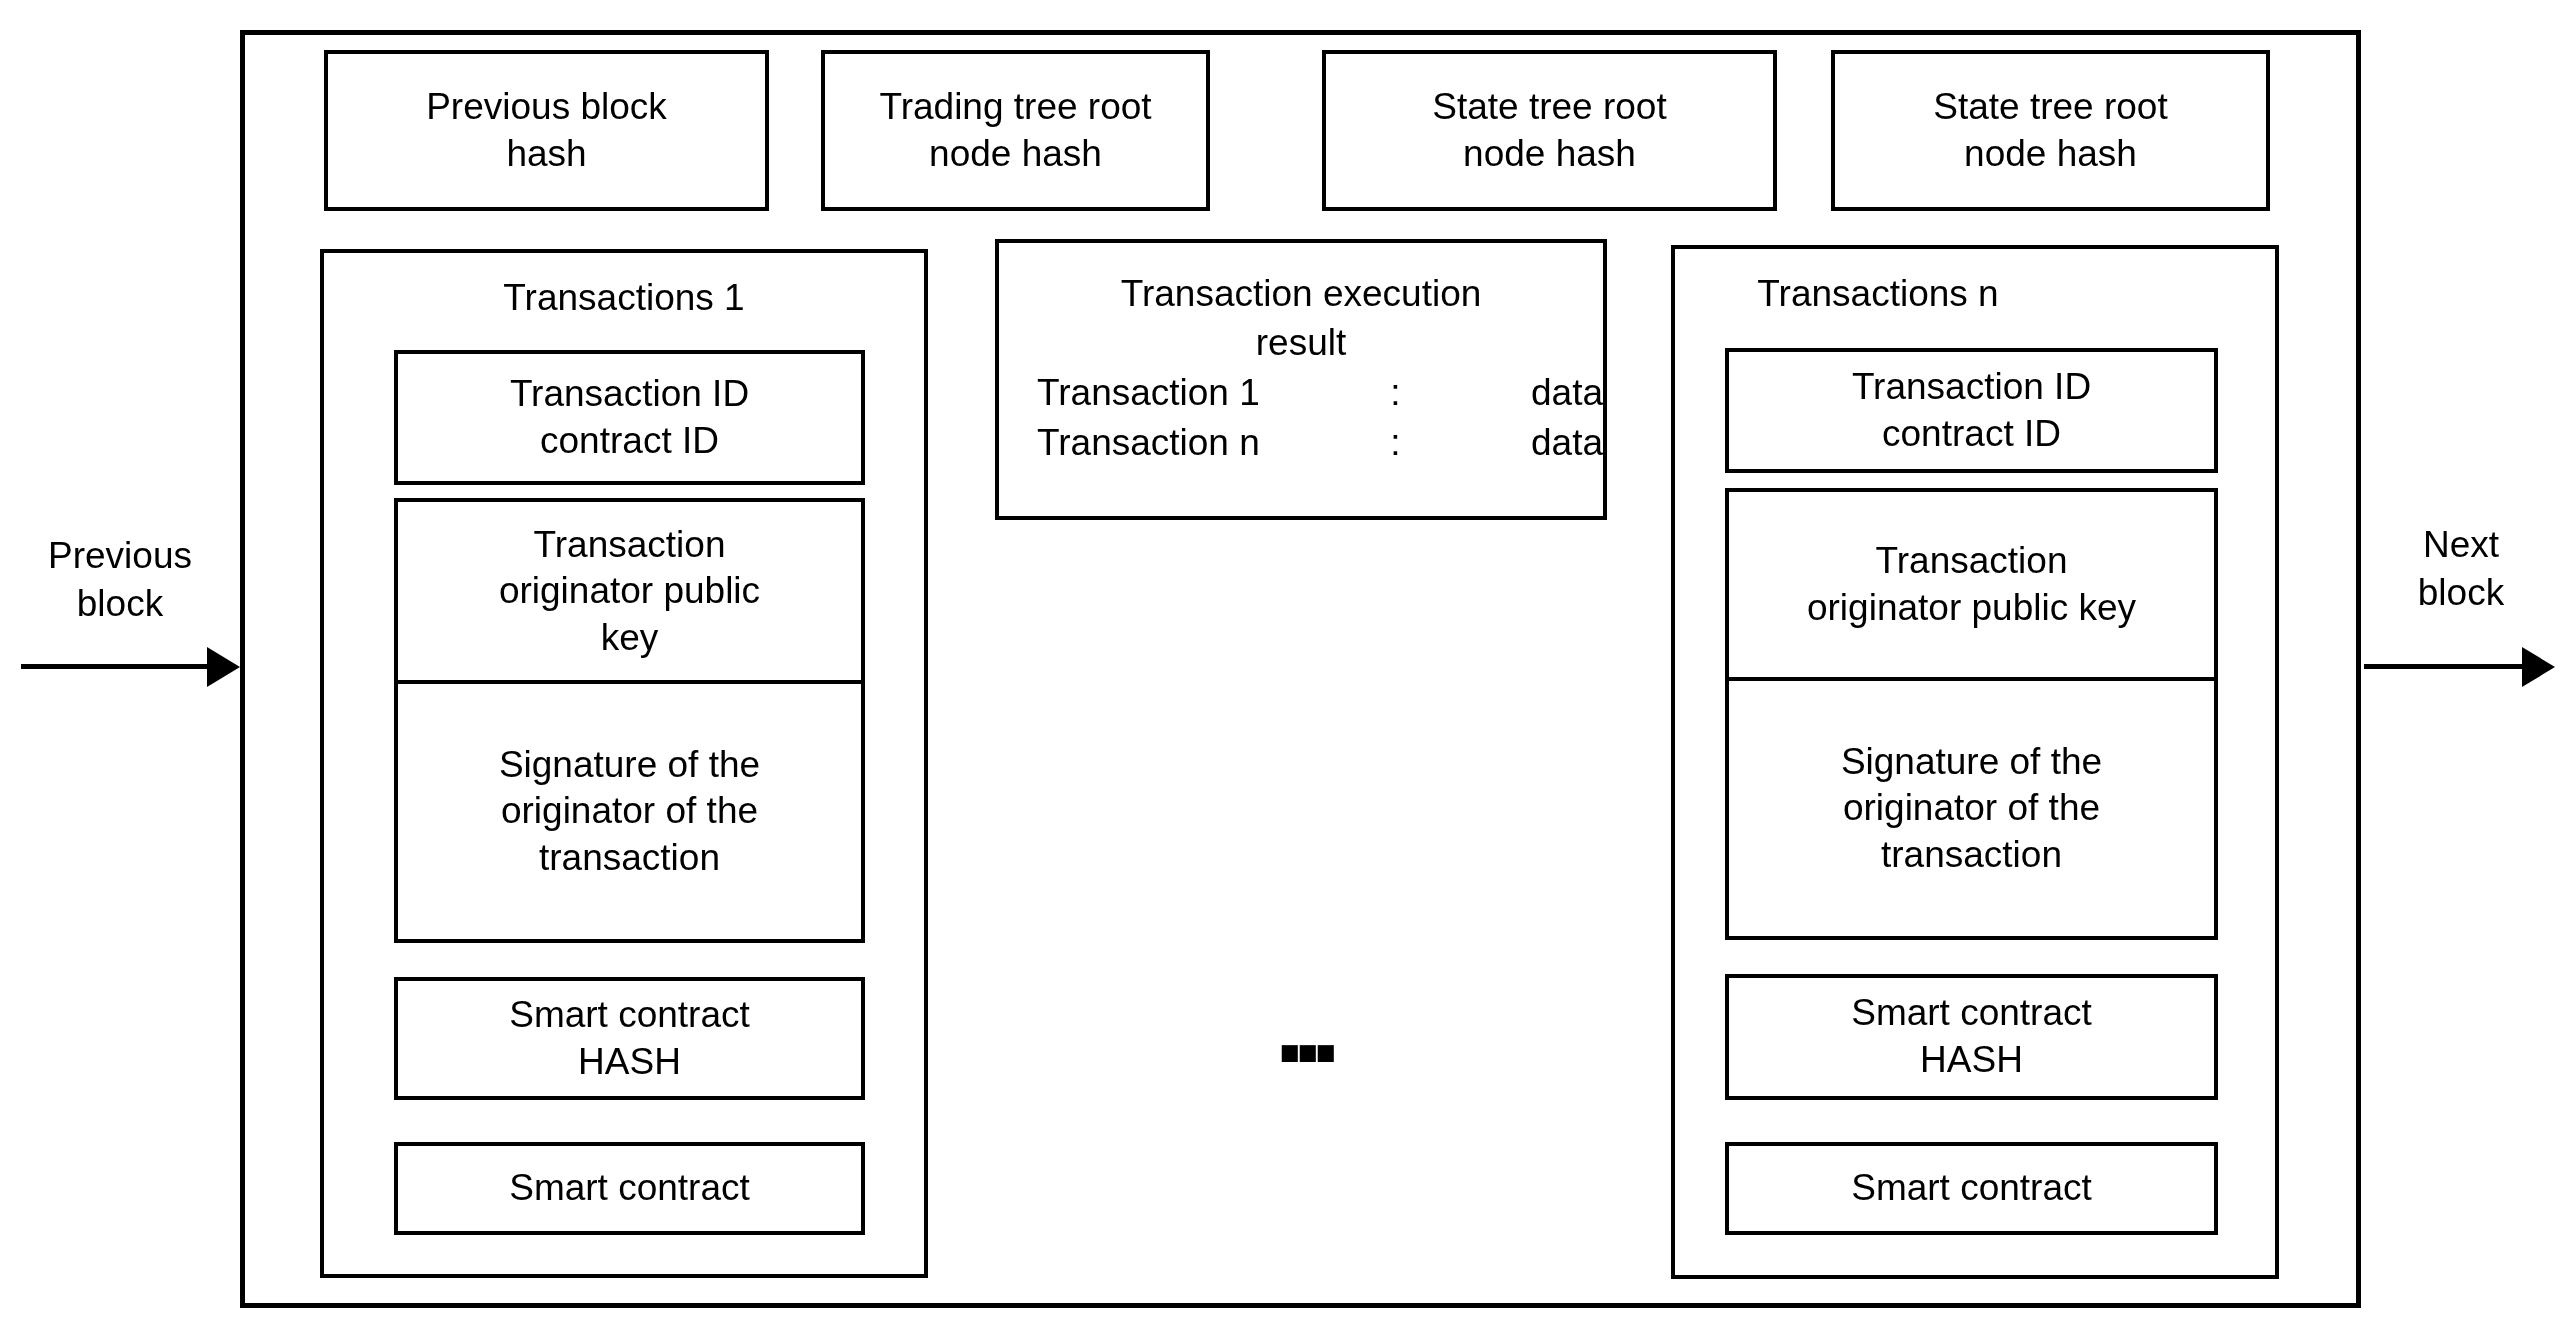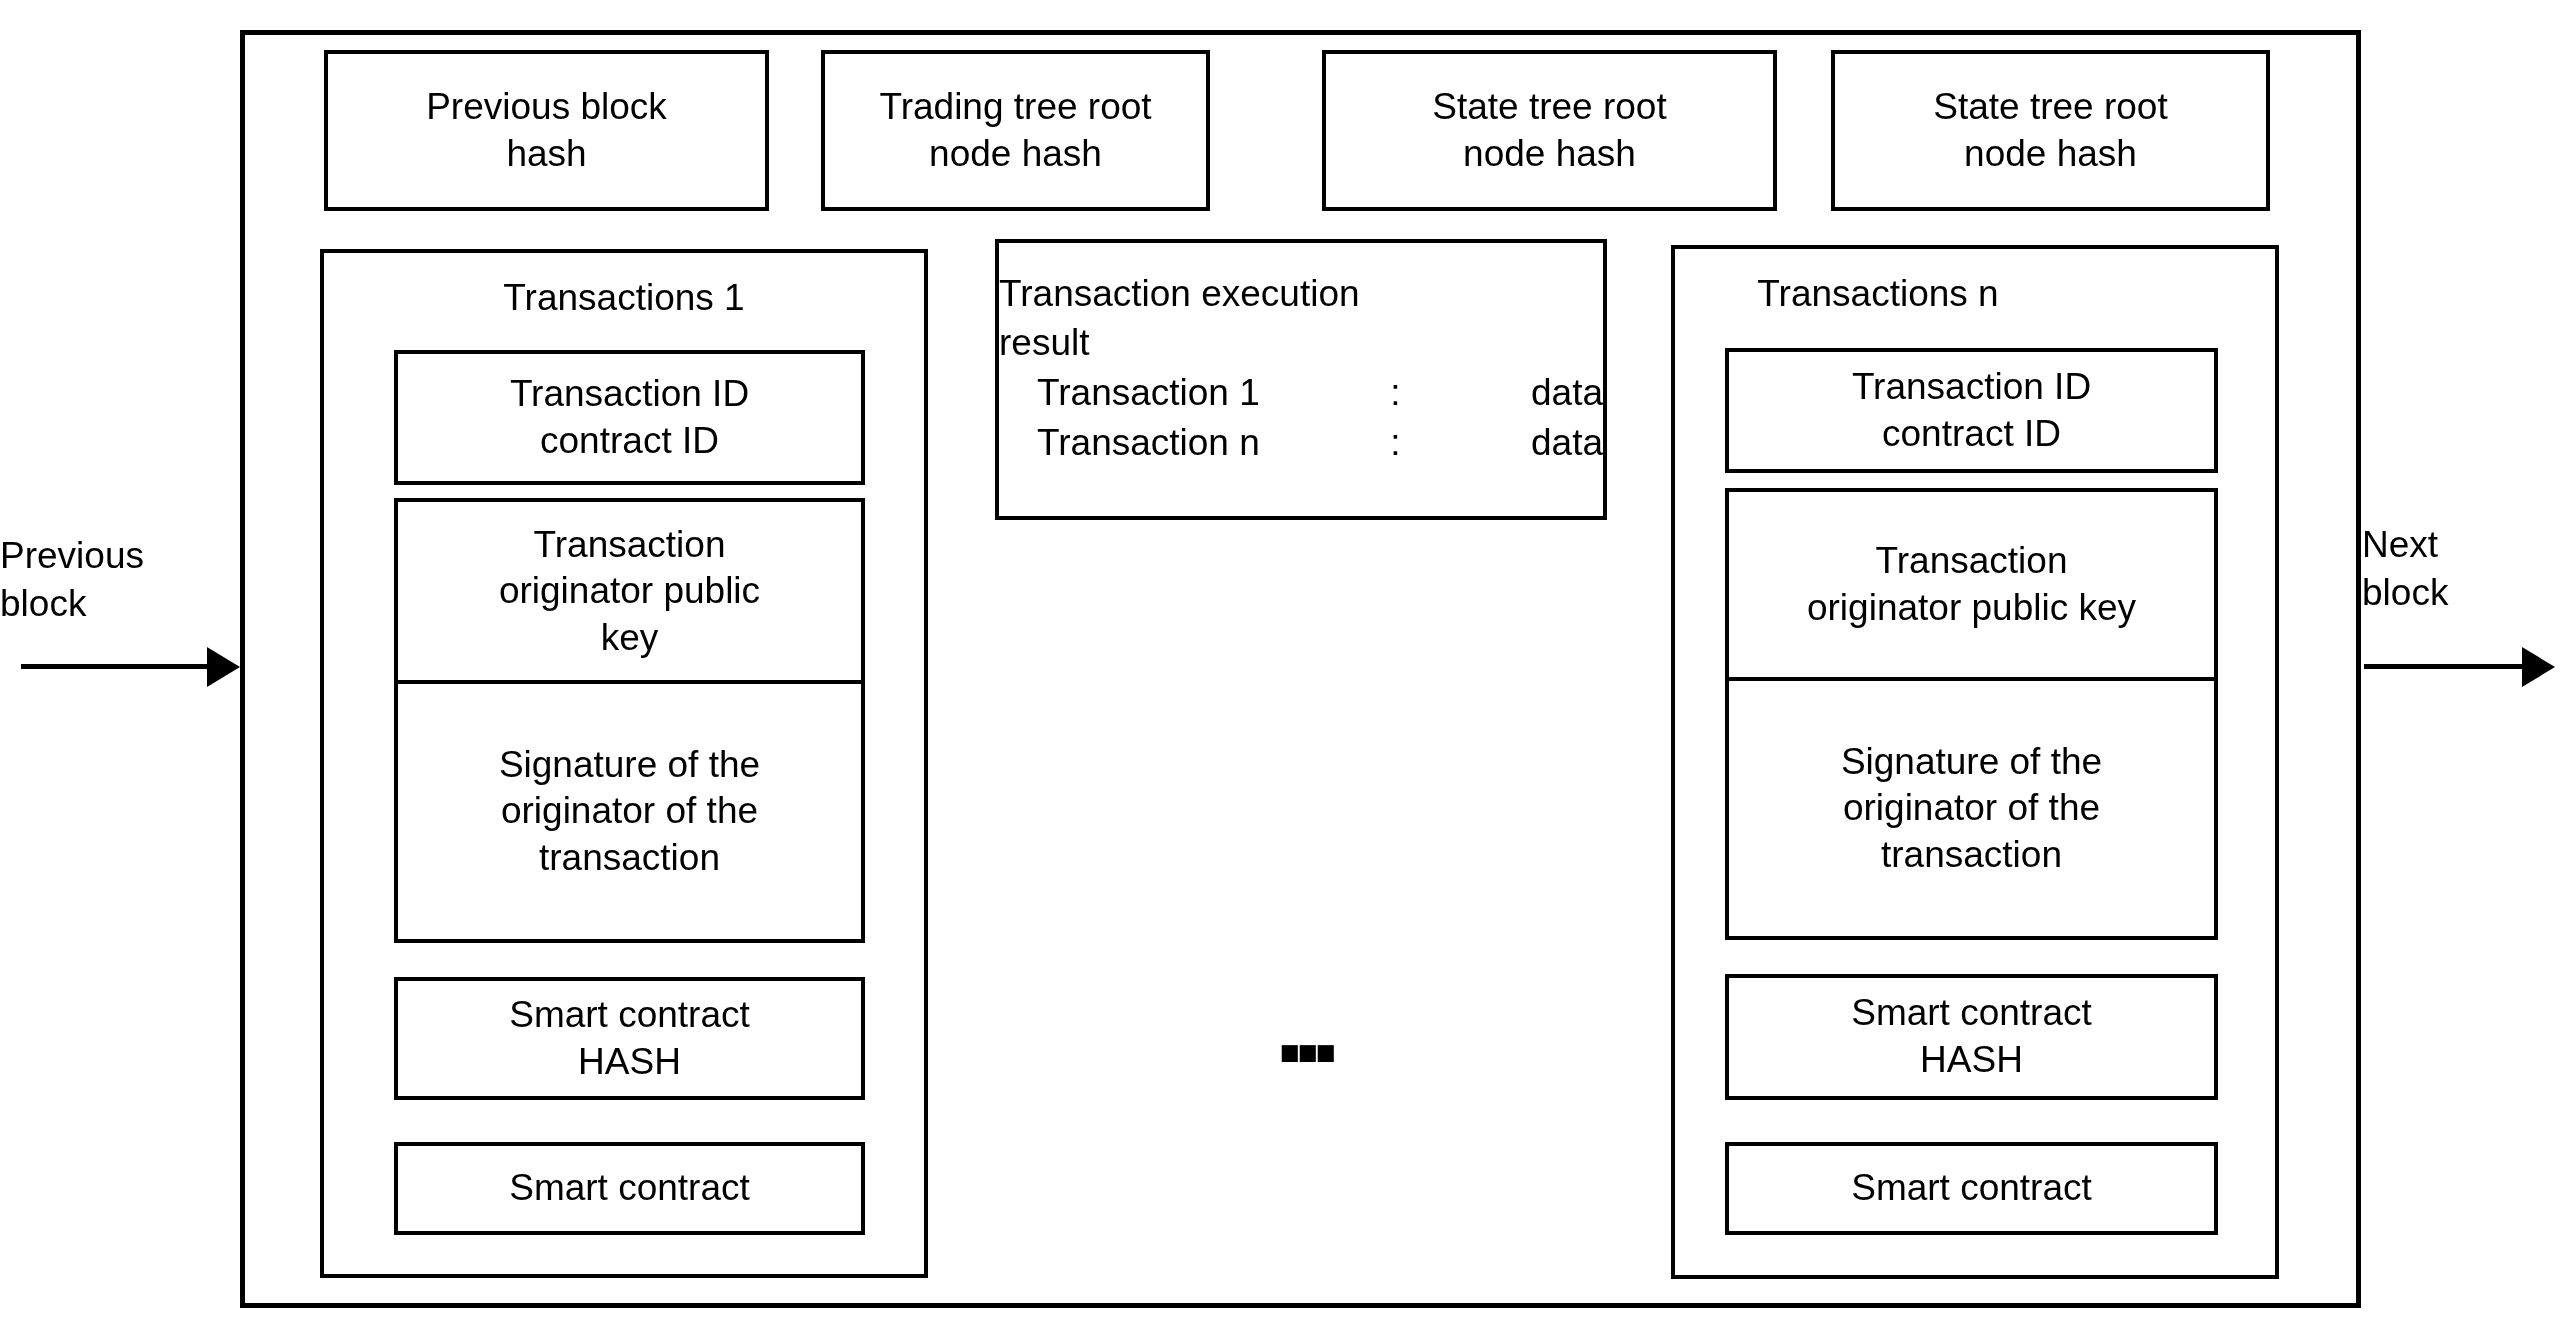--- a/index.html
+++ b/index.html
@@ -29,20 +29,21 @@
     color: #000;
   }
   .group-title {
     text-align: center;
     font-size: 37px;
     line-height: 1.25;
     white-space: pre-line;
   }
   .exec-box { padding-top: 27px; }
   .exec-title {
+    text-align: center;
     white-space: pre-line;
     font-size: 37px;
     line-height: 1.32;
   }
   .exec-row {
     display: flex;
     align-items: baseline;
     padding-left: 38px;
     column-gap: 32px;
     font-size: 37px;
@@ -57,21 +58,21 @@
     line-height: 91px;
   }
   .arrow-line { background: #000; height: 5.3px; }
   .arrow-head {
     width: 0; height: 0;
     border-top: 20.5px solid transparent;
     border-bottom: 20.5px solid transparent;
     border-left: 33px solid #000;
   }
   .side-label {
-    text-align: left;
+    text-align: center;
     white-space: pre-line;
     font-size: 37px;
     line-height: 1.3;
   }
 </style>
 </head>
 <body>
 
 <div class="canvas">
 

